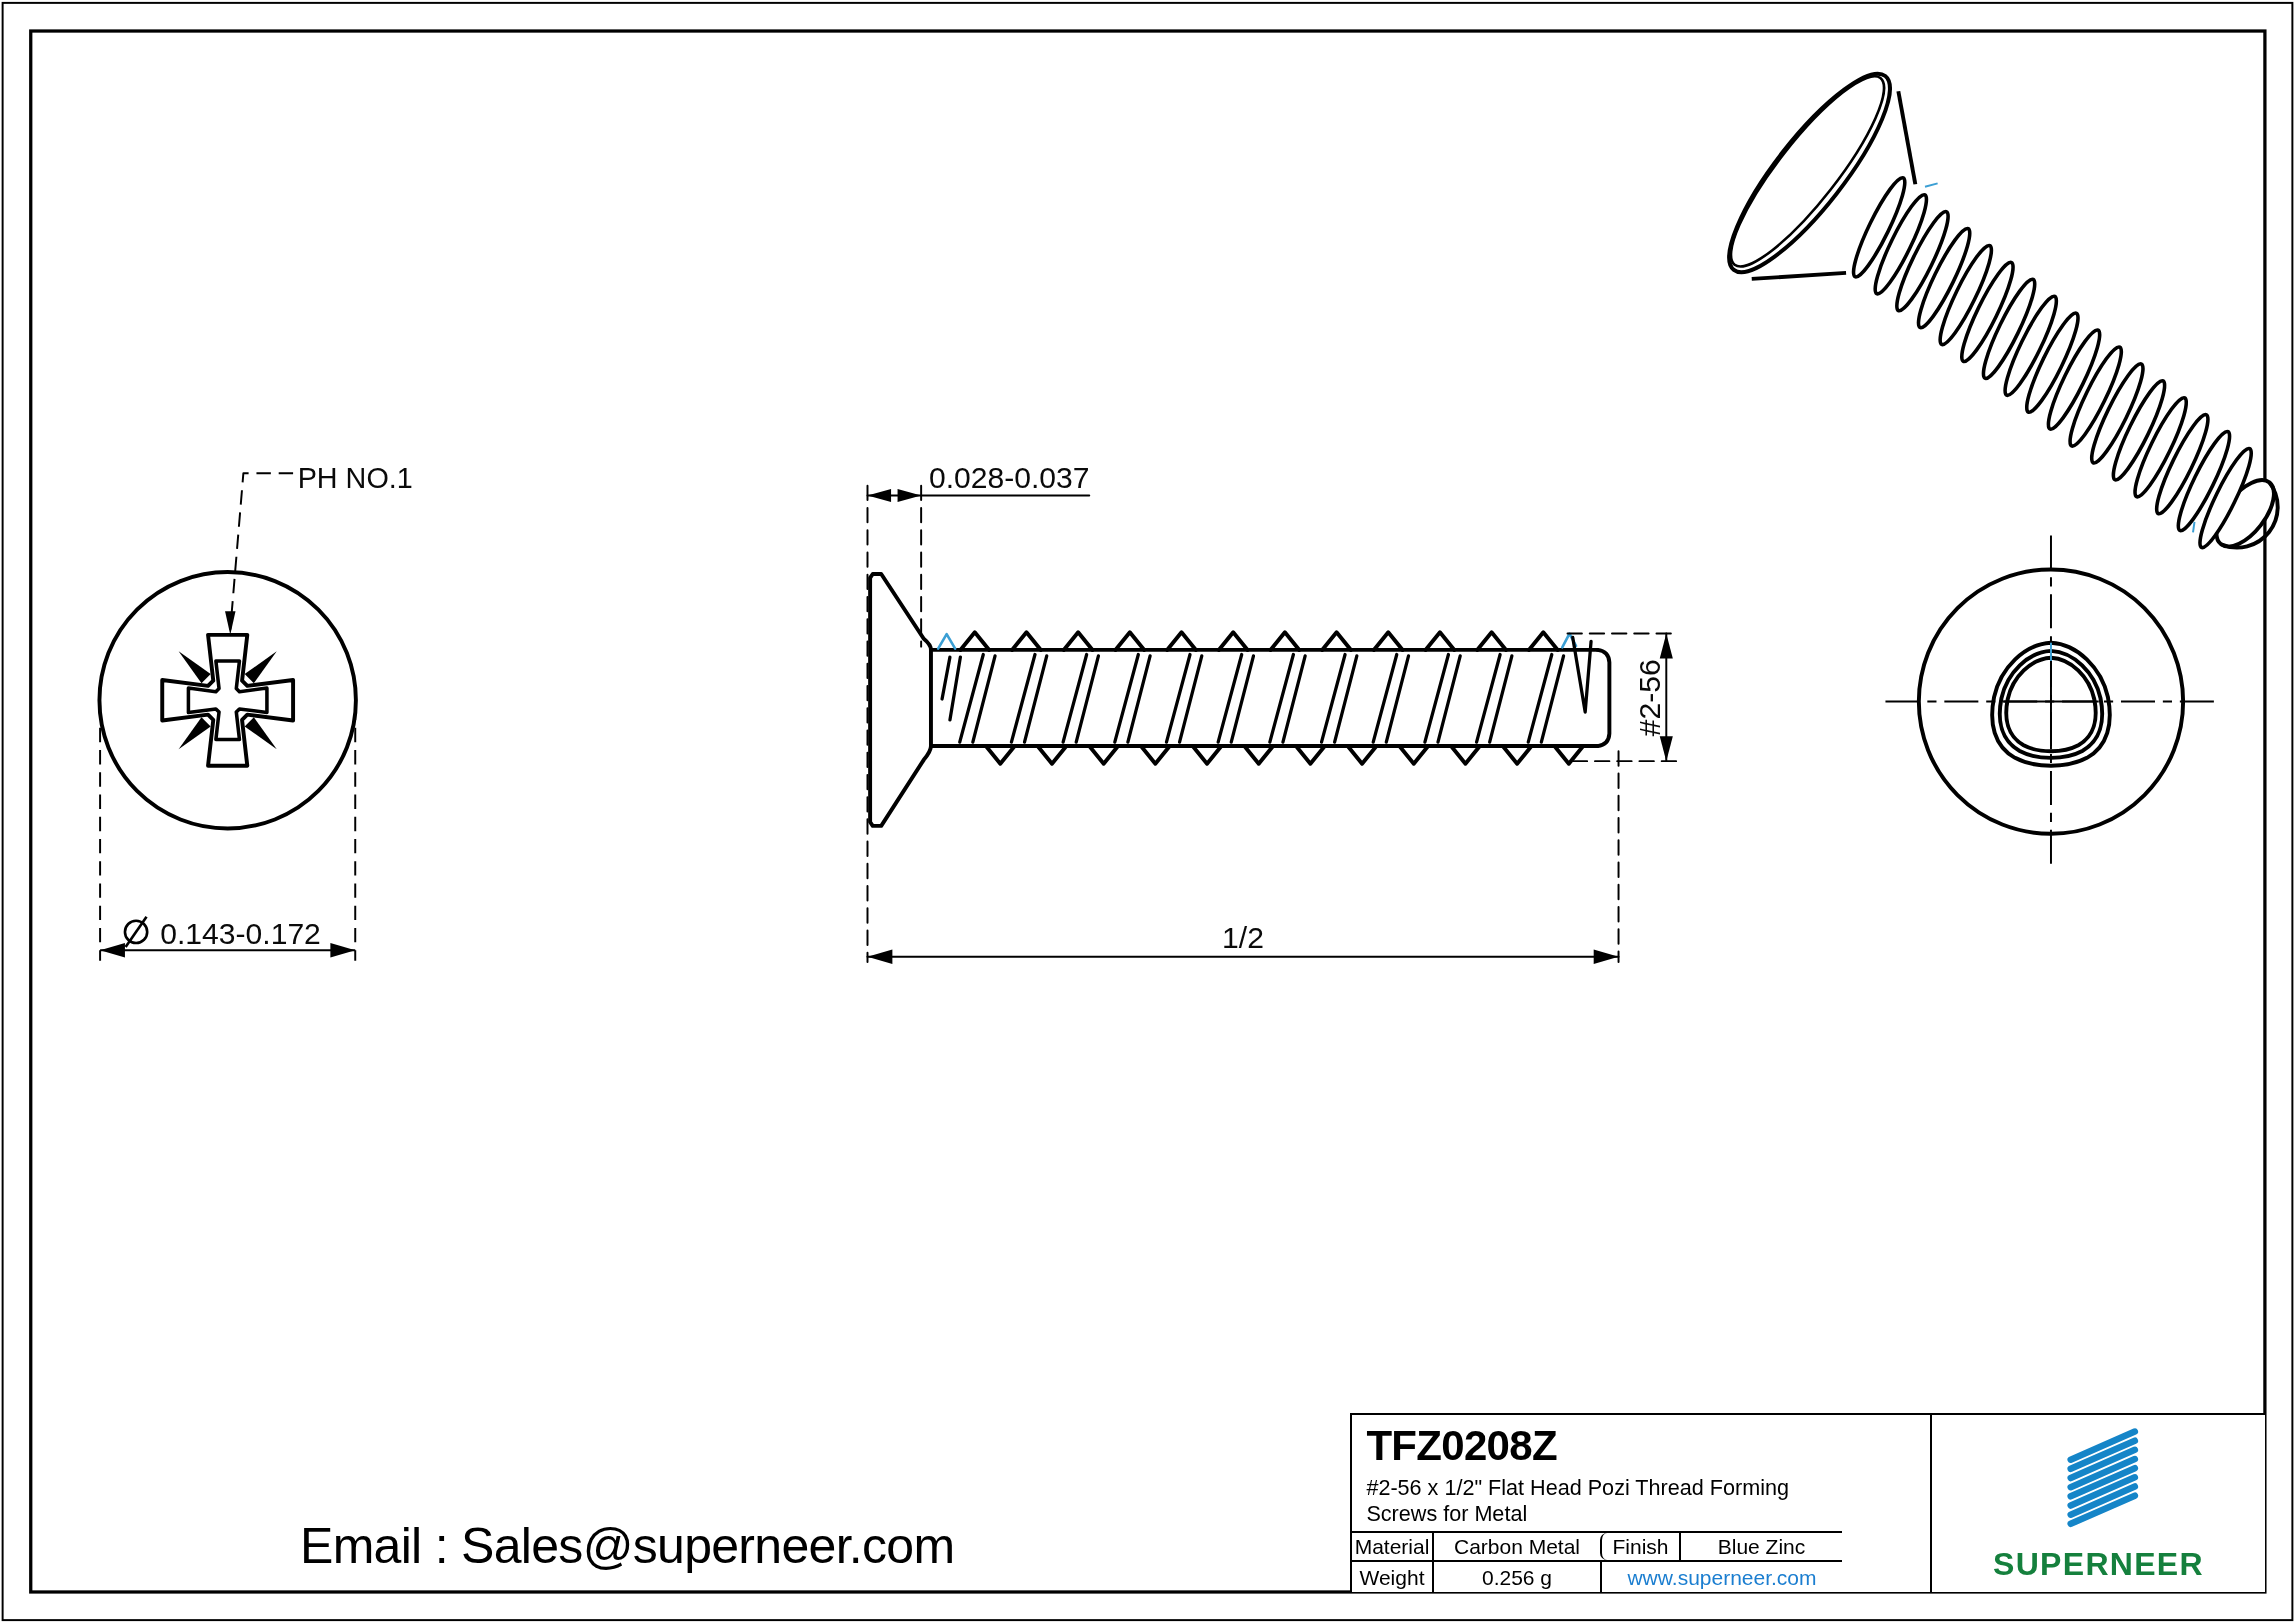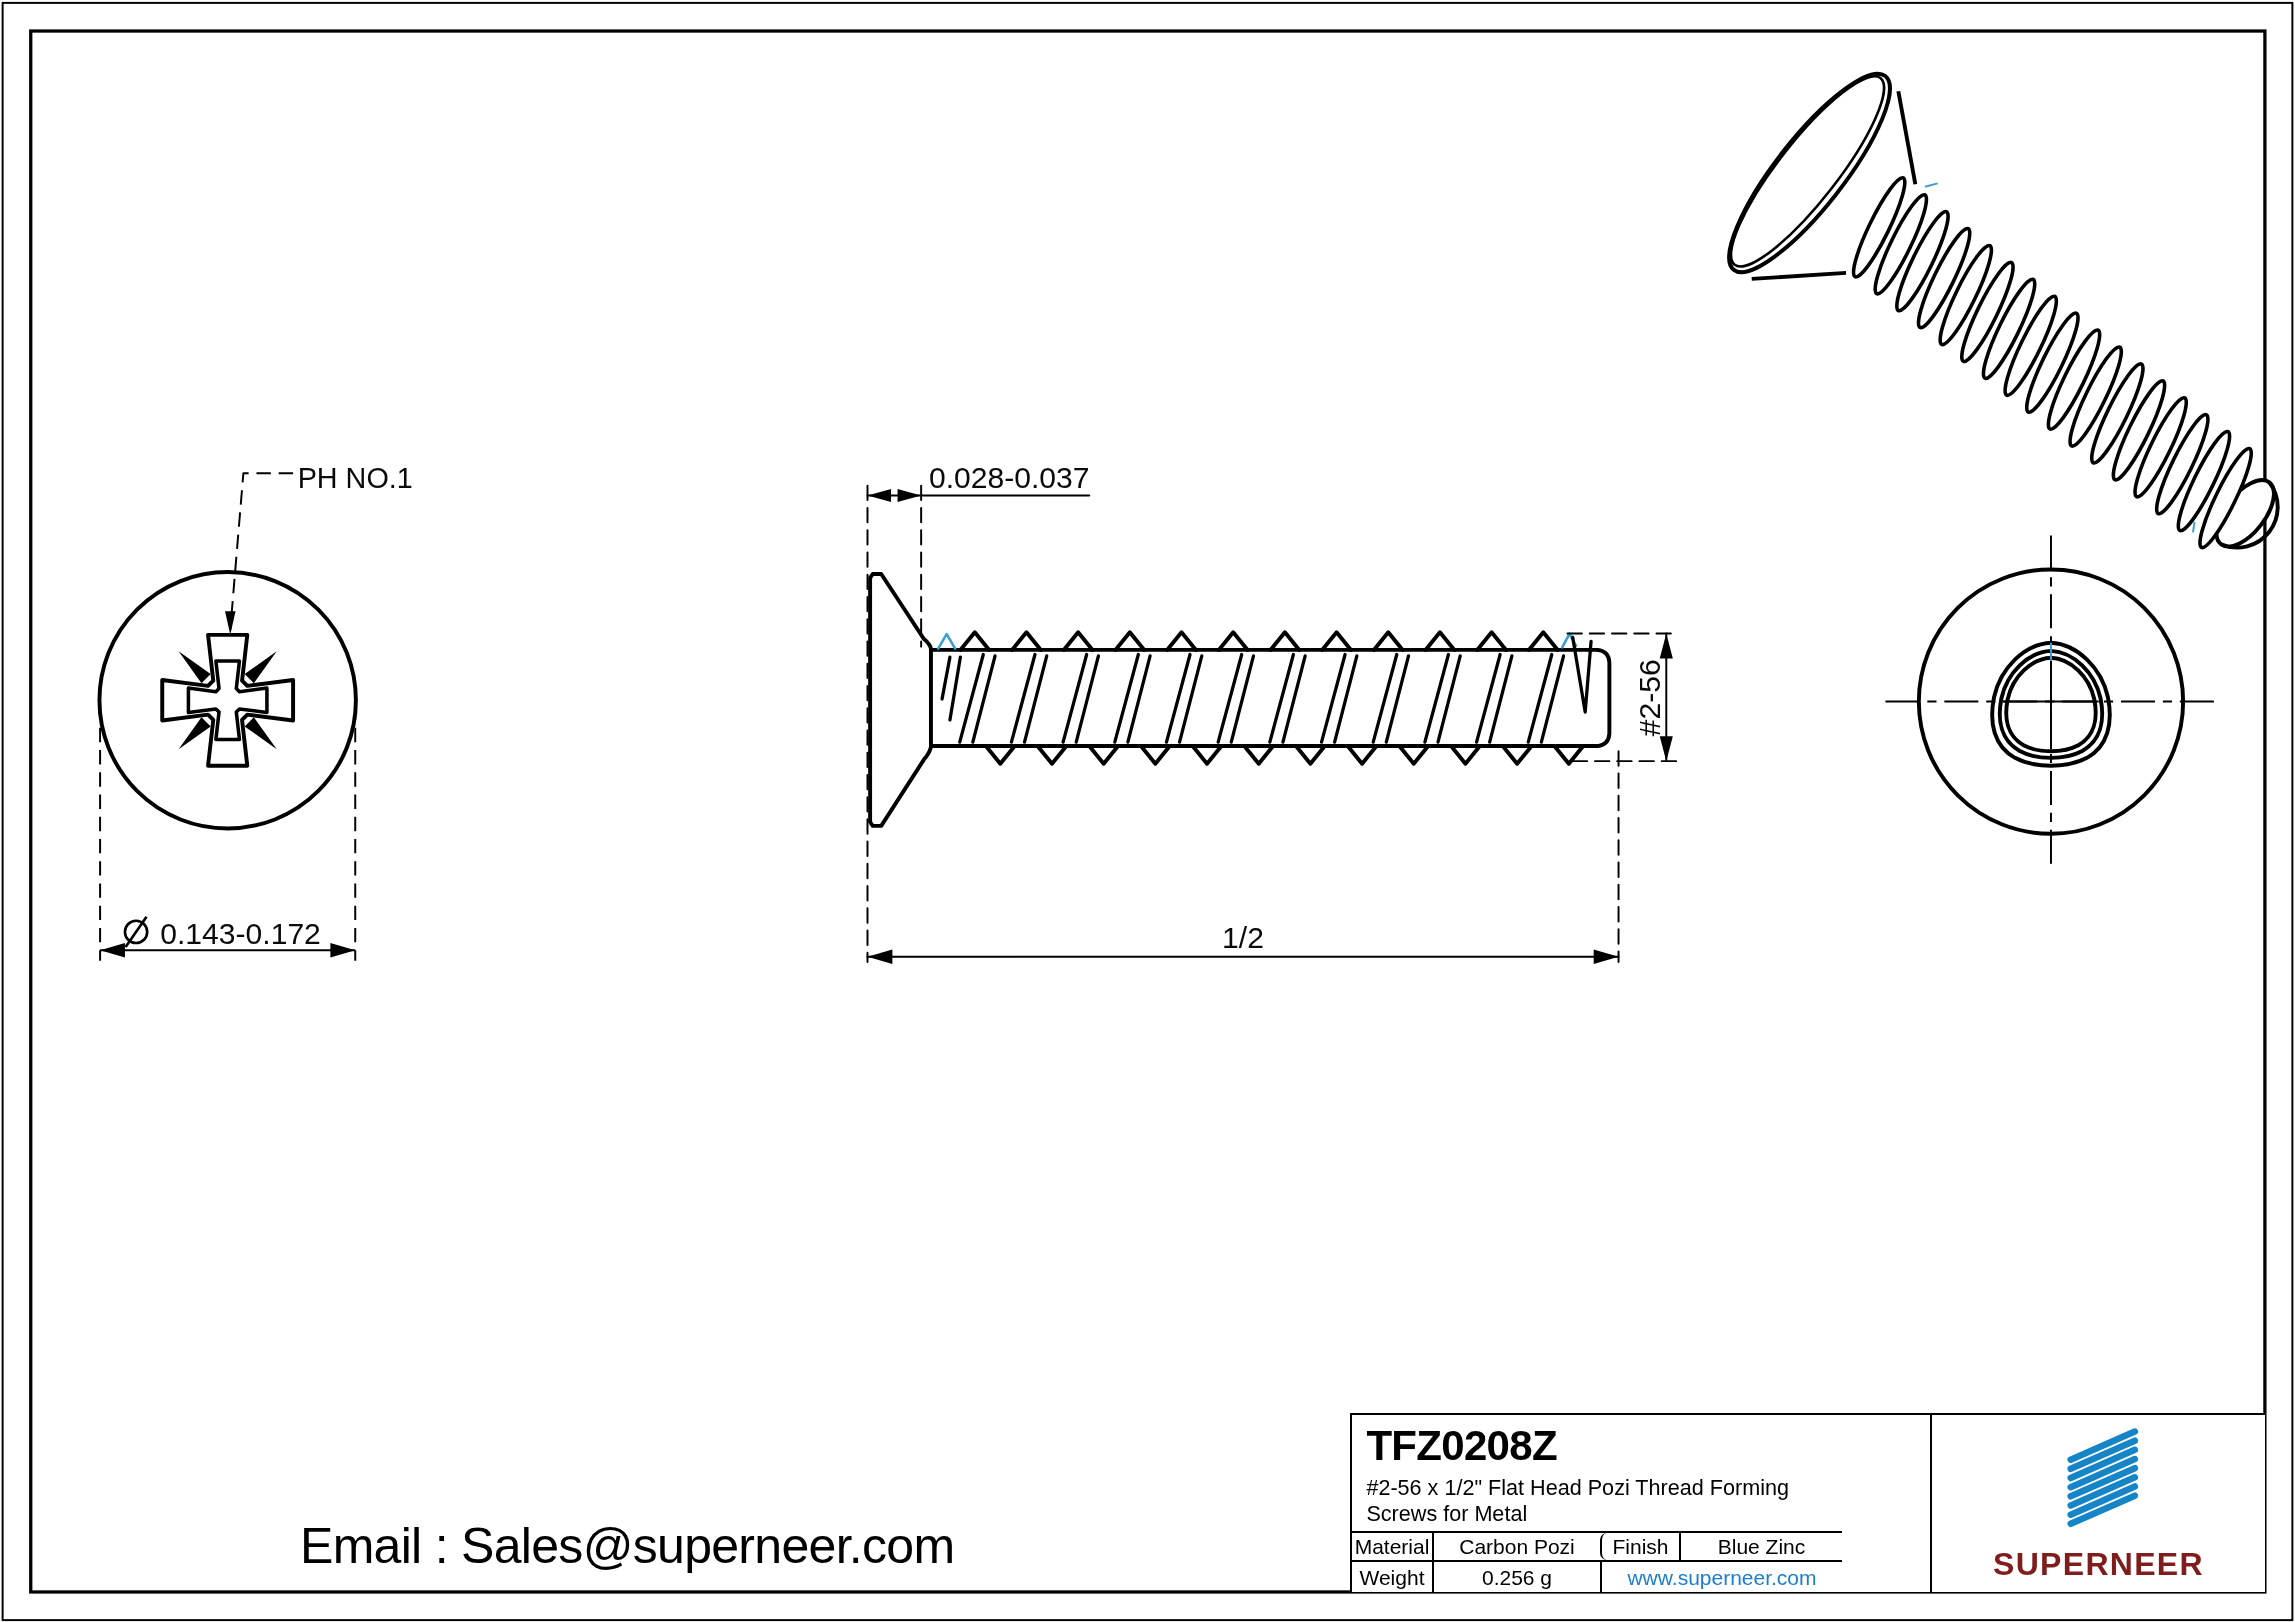--- a/index.html
+++ b/index.html
@@ -23,21 +23,21 @@
   .cell{display:flex;align-items:center;justify-content:center;font-size:21px;box-sizing:border-box;height:100%;}
   .cl{border-left:2px solid #000;}
   .w-label{width:80px;}
   .w-val{width:168px;}
   .w-finlabel{width:79px;border-radius:7px;}
   .w-finval{flex:1;}
   .w-merged{flex:1;}
   .link{color:#1b7ed0;text-decoration:none;}
   .tb-logo{position:absolute;right:0;top:0;width:335px;height:100%;border-left:2px solid #000;box-sizing:border-box;}
   .brand{position:absolute;left:0;top:131px;width:100%;text-align:center;
-         font-size:32px;font-weight:bold;letter-spacing:1.3px;color:#7f1d1d;}
+         font-size:32px;font-weight:bold;letter-spacing:1.3px;color:#15803d;}
   .email{position:absolute;left:300px;top:1517px;font-size:50px;letter-spacing:-0.7px;color:#000;}
 </style>
 </head>
 <body>
 
 <div class="page">
 
   <svg id="lineart" class="lineart" width="2295" height="1623" viewBox="0 0 3508 2480">
 
     <rect x="4" y="4" width="3500" height="2472" fill="none" stroke="#000" stroke-width="3"></rect>
@@ -210,21 +210,21 @@
 
   <div class="tb">
     <div class="tb-info">
       <div class="tb-head">
         <div class="tb-part">TFZ0208Z</div>
         <div class="tb-desc">#2-56 x 1/2" Flat Head Pozi Thread Forming Screws for Metal</div>
       </div>
       <div class="tb-table">
         <div class="tb-row tb-row1">
           <div class="cell w-label">Material</div>
-          <div class="cell w-val cl">Carbon Pozi</div>
+          <div class="cell w-val cl">Carbon Metal</div>
           <div class="cell w-finlabel cl">Finish</div>
           <div class="cell w-finval cl">Blue Zinc</div>
         </div>
         <div class="tb-row tb-row2">
           <div class="cell w-label">Weight</div>
           <div class="cell w-val cl">0.256 g</div>
           <div class="cell w-merged cl">
             <a class="link" href="#">www.superneer.com</a>
           </div>
         </div>

